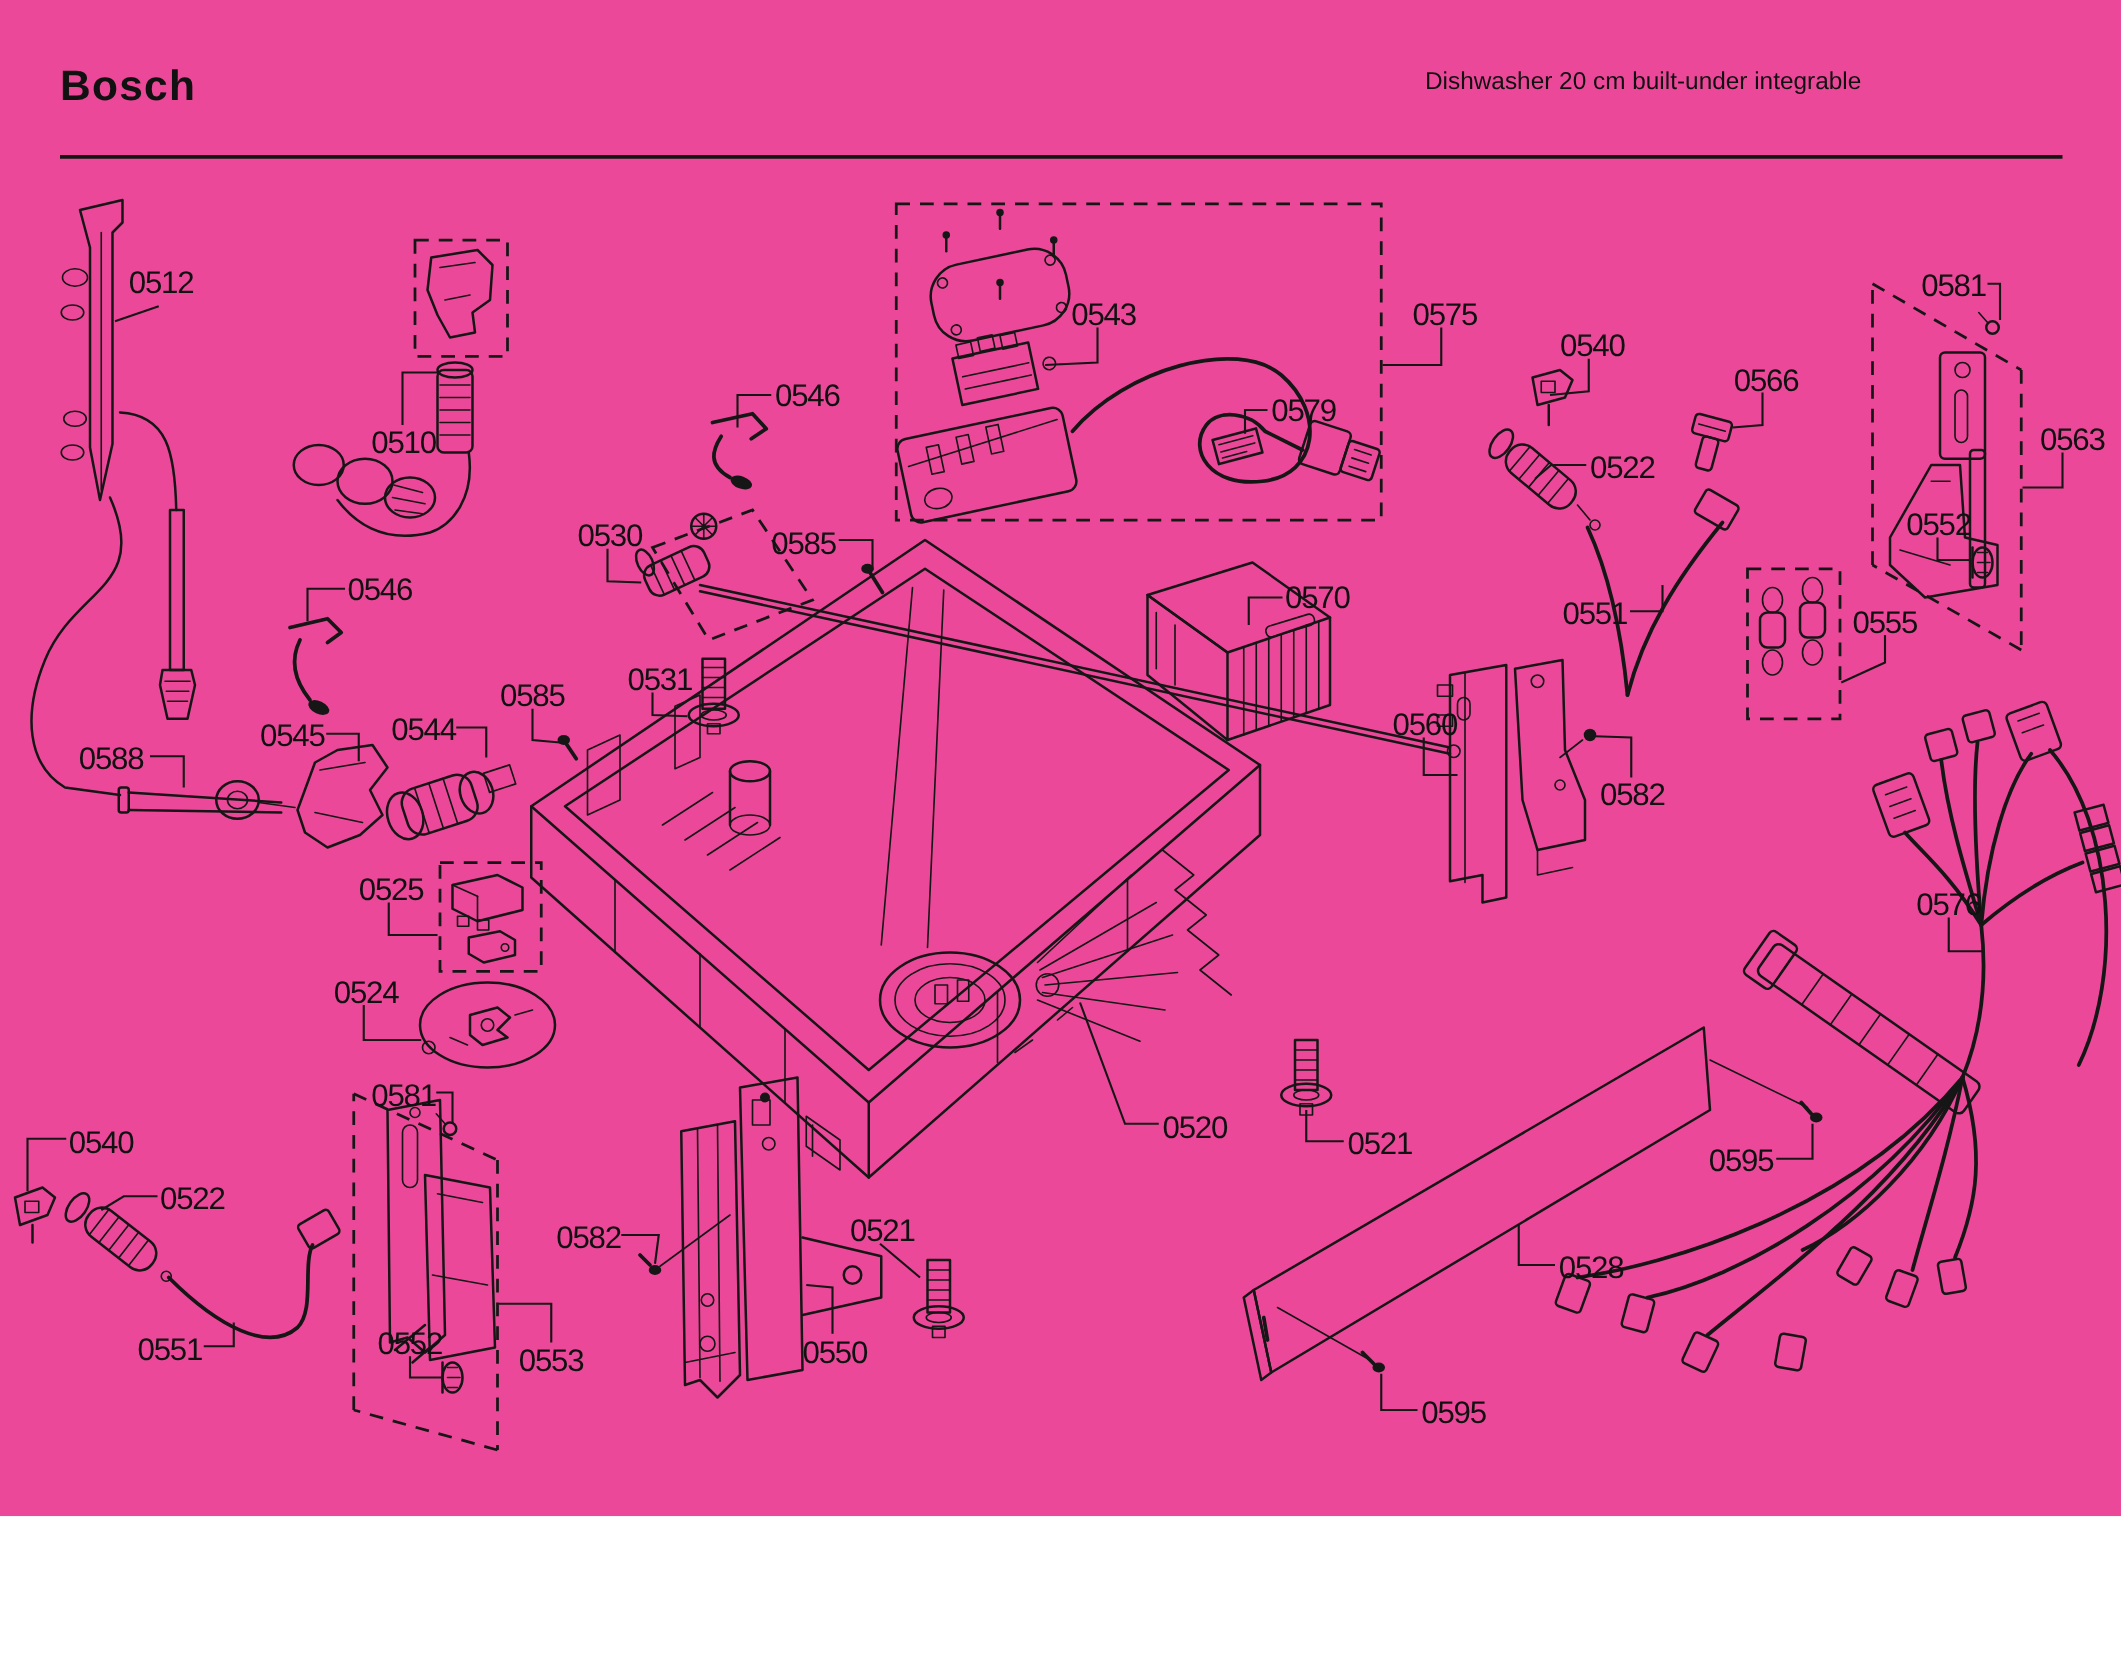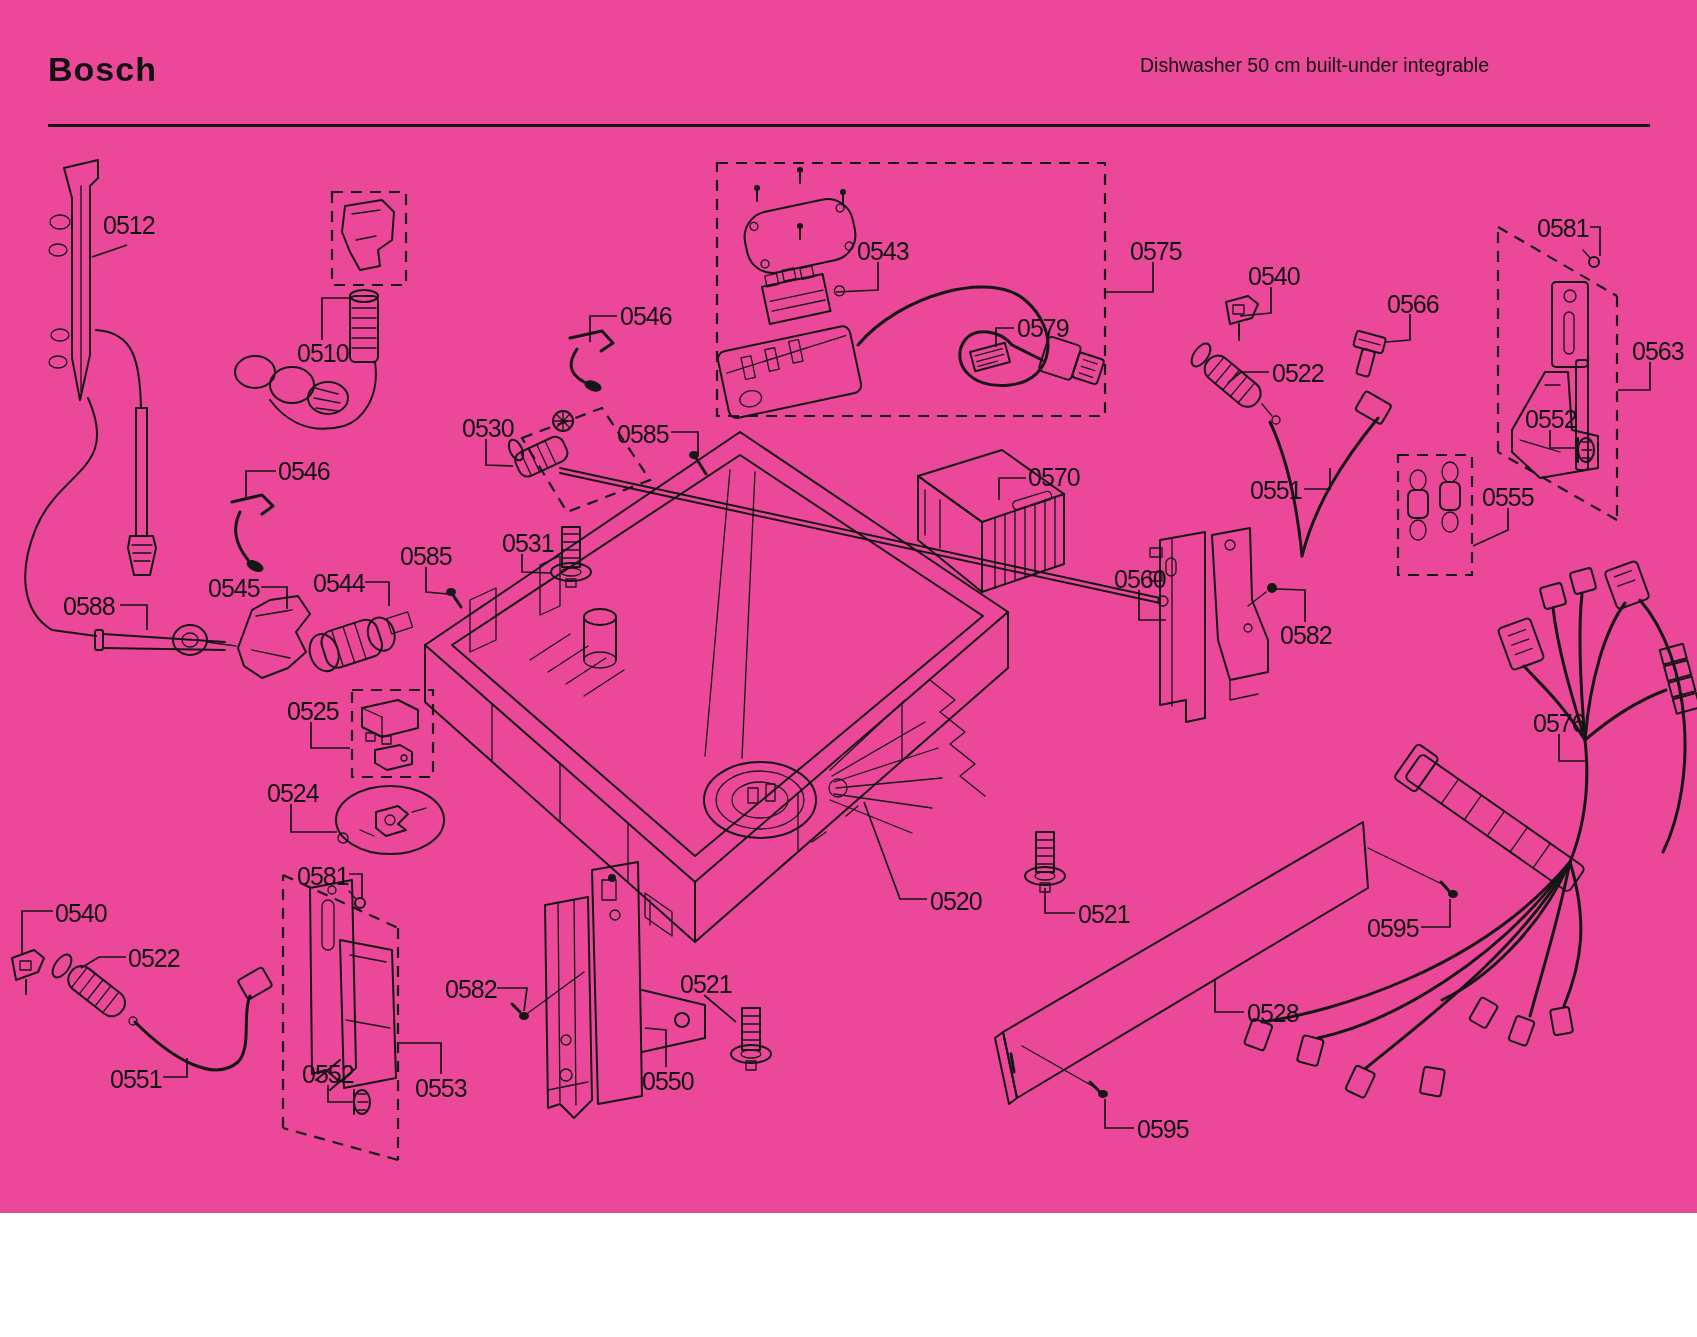--- a/index.html
+++ b/index.html
@@ -16,21 +16,21 @@
   .dash{fill:none;stroke:#161616;stroke-width:2.2;stroke-dasharray:11 8;}
   .leader{fill:none;stroke:#161616;stroke-width:1.7;}
   text.plabel{font-family:"Liberation Sans",sans-serif;font-size:25px;letter-spacing:-1px;fill:#111;}
 </style>
 </head>
 <body>
 
 <div class="page">
   <div class="brand">Bosch</div>
   <div class="model">
-    <div>Dishwasher 50 cm built-under integrable</div>
+    <div>Dishwasher 20 cm built-under integrable</div>
   </div>
   <div class="rule"></div>
 
   <svg width="1697" height="1337" viewBox="0 0 1697 1337">
 
     <g>
       <path class="ln" d="M64,168 L98,160 L98,178 L90,186 L90,355 L80,400 L72,358 L72,198 Z"></path>
       <line class="lnt" x1="81" y1="186" x2="81" y2="392"></line>
       <ellipse class="lnt" cx="60" cy="222" rx="10" ry="7"></ellipse>
       <ellipse class="lnt" cx="58" cy="250" rx="9" ry="6"></ellipse>

